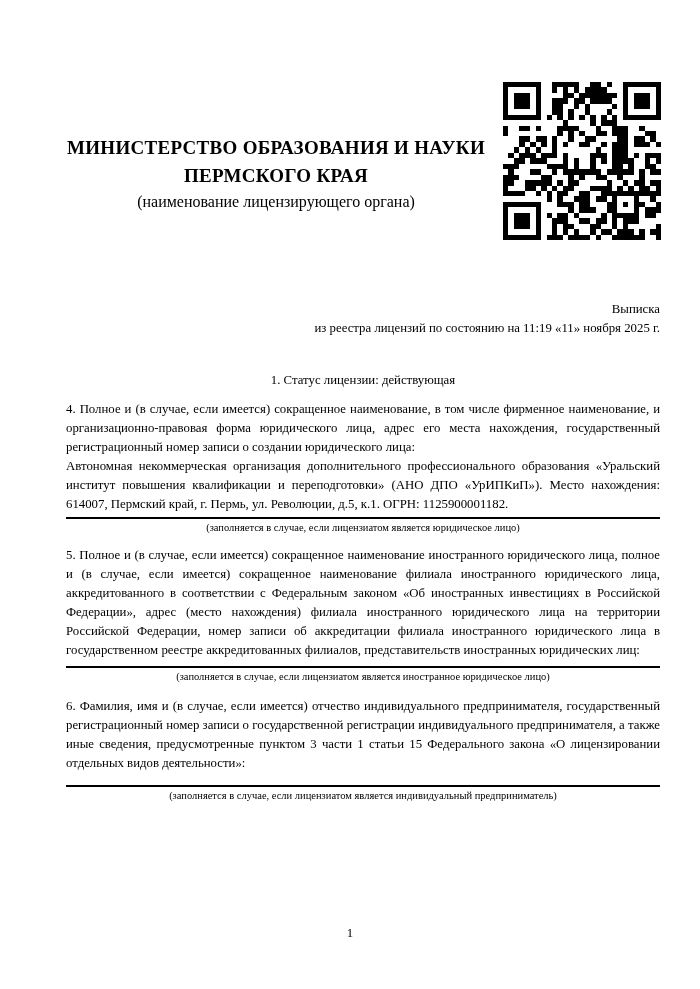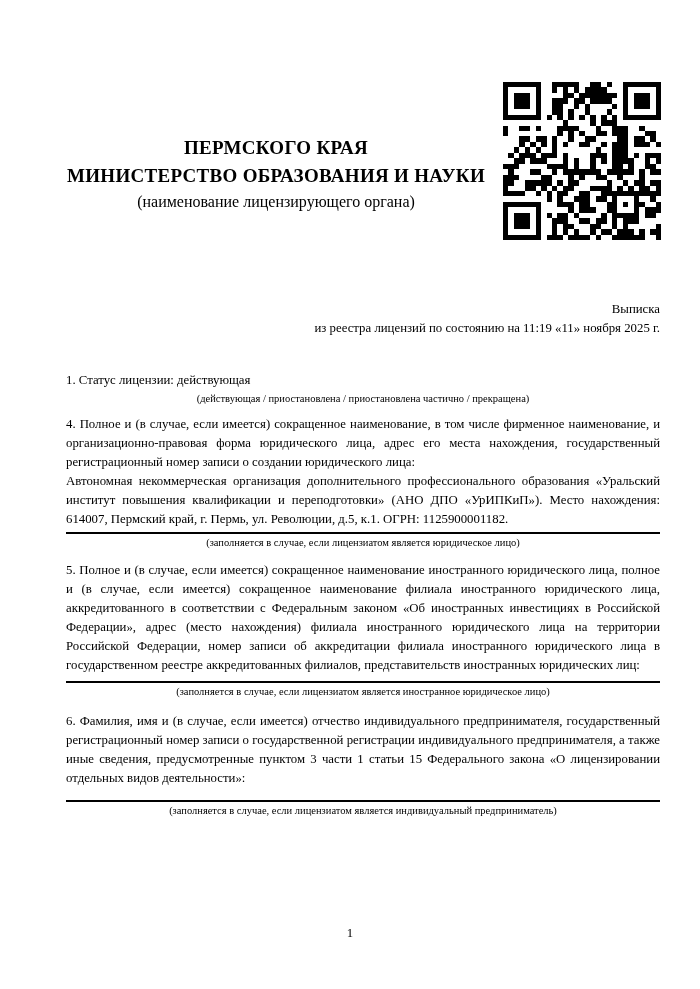--- a/index.html
+++ b/index.html
@@ -45,21 +45,21 @@
   .body-block {
     position: absolute;
     top: 300px;
     left: 66px;
     width: 594px;
     font-size: 12.8px;
     line-height: 19px;
   }
   .doc-title { text-align: right; }
   .para { text-align: justify; }
-  .line-item { text-align: left; }
+  .line-item { text-align: center; }
   .caption {
     font-size: 10.5px;
     line-height: 13px;
     text-align: center;
   }
   .fill-rule {
     border-top: 2px solid #000000;
     height: 0;
   }
   .mt-item1   { margin-top: 33px; }
@@ -84,22 +84,22 @@
     text-align: center;
     font-size: 12.8px;
   }
 </style>
 </head>
 <body>
 
 <div class="doc-page">
 
   <div class="header">
+    <div class="header-title">МИНИСТЕРСТВО ОБРАЗОВАНИЯ И НАУКИ</div>
     <div class="header-title">ПЕРМСКОГО КРАЯ</div>
-    <div class="header-title">МИНИСТЕРСТВО ОБРАЗОВАНИЯ И НАУКИ</div>
     <div class="header-caption">(наименование лицензирующего органа)</div>
   </div>
 
   <div class="qr">
     <svg id="qr-svg" viewBox="0 0 29 29" shape-rendering="crispEdges" xmlns="http://www.w3.org/2000/svg">
         <rect x="0" y="0" width="1" height="1" fill="#000000"></rect>
         <rect x="1" y="0" width="1" height="1" fill="#000000"></rect>
         <rect x="2" y="0" width="1" height="1" fill="#000000"></rect>
         <rect x="3" y="0" width="1" height="1" fill="#000000"></rect>
         <rect x="4" y="0" width="1" height="1" fill="#000000"></rect>
@@ -533,21 +533,20 @@
         <rect x="28" y="28" width="1" height="1" fill="#000000"></rect>
       </svg>
   </div>
 
   <div class="body-block">
 
     <div class="doc-title">Выписка</div>
     <div class="doc-title">из реестра лицензий по состоянию на 11:19 «11» ноября 2025 г.</div>
 
     <div class="line-item mt-item1">1. Статус лицензии: действующая</div>
-    <div class="caption mt-cap1">(действующая / приостановлена / приостановлена частично / прекращена)</div>
 
 
 
     <div class="para mt-item4">4. Полное и (в случае, если имеется) сокращенное наименование, в том числе фирменное наименование, и организационно-правовая форма юридического лица, адрес его места нахождения, государственный регистрационный номер записи о создании юридического лица:</div>
     <div class="para">Автономная некоммерческая организация дополнительного профессионального образования «Уральский институт повышения квалификации и переподготовки» (АНО ДПО «УрИПКиП»). Место нахождения: 614007, Пермский край, г. Пермь, ул. Революции, д.5, к.1. ОГРН: 1125900001182.</div>
     <div class="fill-rule mt-rule4"></div>
     <div class="caption mt-cap4">(заполняется в случае, если лицензиатом является юридическое лицо)</div>
 
     <div class="para mt-item5">5. Полное и (в случае, если имеется) сокращенное наименование иностранного юридического лица, полное и (в случае, если имеется) сокращенное наименование филиала иностранного юридического лица, аккредитованного в соответствии с Федеральным законом «Об иностранных инвестициях в Российской Федерации», адрес (место нахождения) филиала иностранного юридического лица на территории Российской Федерации, номер записи об аккредитации филиала иностранного юридического лица в государственном реестре аккредитованных филиалов, представительств иностранных юридических лиц:</div>
     <div class="fill-rule mt-rule5"></div>

